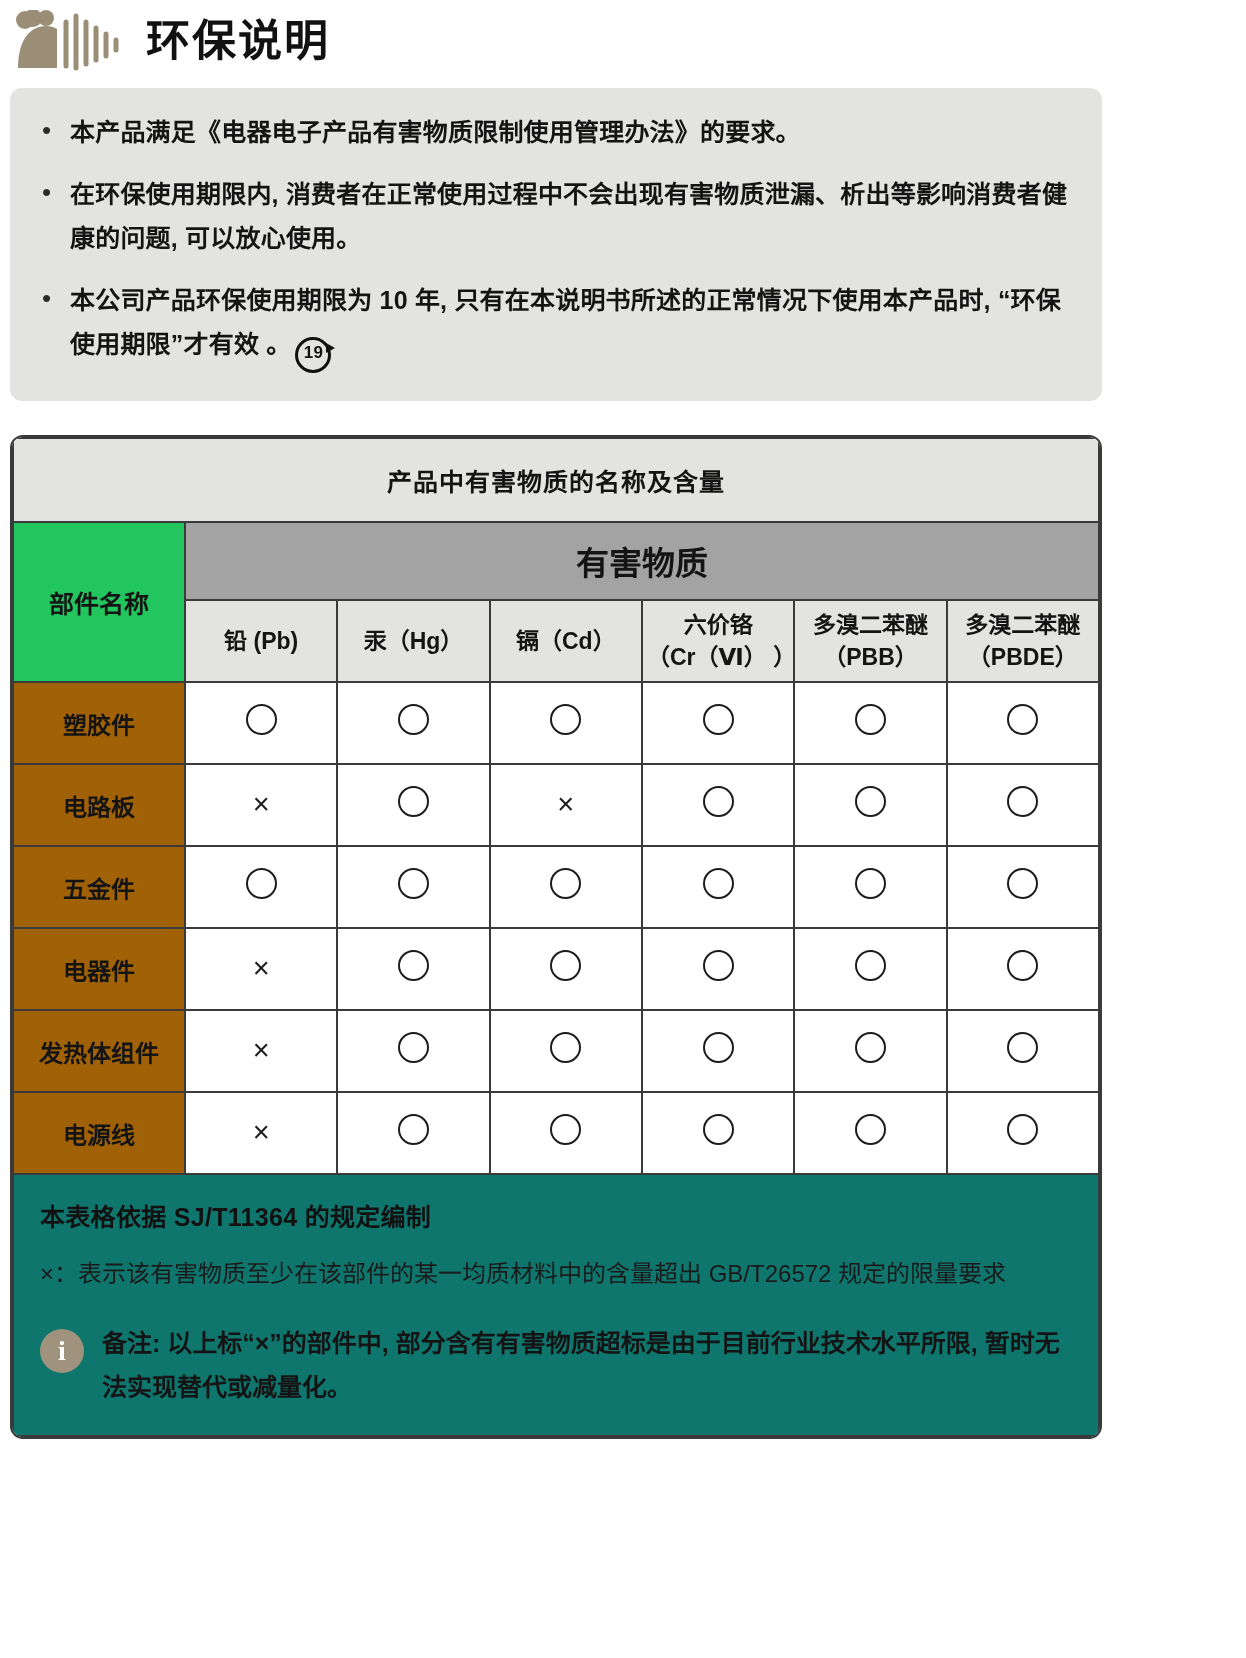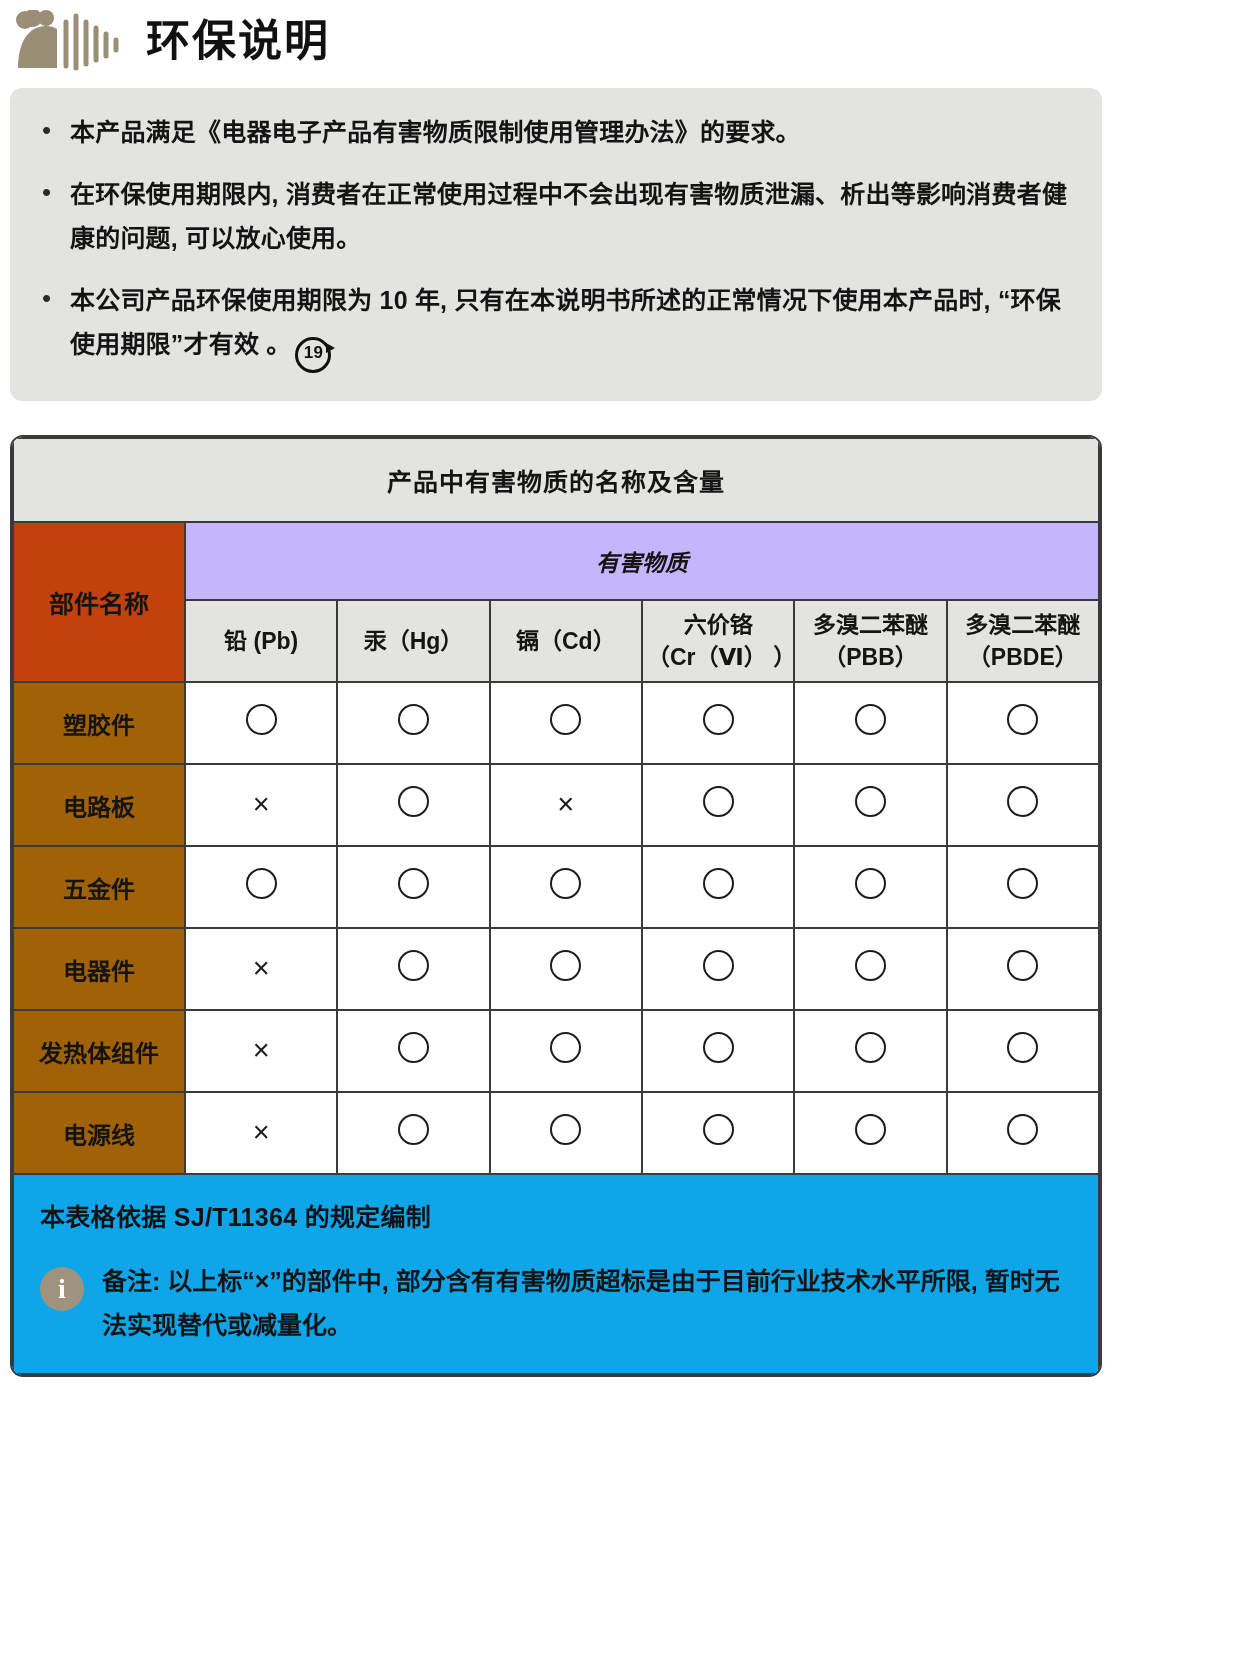--- a/index.html
+++ b/index.html
@@ -119,27 +119,26 @@
     font-weight: 700;
     color: #141414;
   }
   .t-title {
     background: #e3e3e1;
     font-size: 25px;
     height: 80px;
     letter-spacing: 1px;
   }
   .t-group {
-    background: #c4b5fd;
-    font-size: 23px;
+    background: #a3a3a3;
+    font-size: 33px;
     height: 74px;
-    font-style: italic;
   }
   .t-partname {
-    background: #c2410c;
+    background: #22c55e;
     font-size: 25px;
     width: 172px;
   }
   .t-sub {
     background: #e3e3e1;
     font-size: 23px;
     height: 76px;
     line-height: 32px;
     padding: 2px 4px;
   }
@@ -166,21 +165,21 @@
     font-weight: 400;
     line-height: 27px;
     color: #1c1c1c;
   }
 
   
   .footnotes {
     border: 2px solid #3a3a3a;
     border-top: none;
     padding: 22px 26px 26px 26px;
-    background: #0ea5e9;
+    background: #0f766e;
   }
   .fn-head {
     font-size: 25px;
     font-weight: 700;
     color: #111;
     margin-bottom: 20px;
     letter-spacing: 0.3px;
   }
   .fn-item {
     font-size: 24px;
@@ -347,20 +346,21 @@
           <td class="t-cell"><span class="mark-o"></span></td>
           <td class="t-cell"><span class="mark-o"></span></td>
           <td class="t-cell"><span class="mark-o"></span></td>
           <td class="t-cell"><span class="mark-o"></span></td>
         </tr>
       </tbody>
     </table>
 
     <div class="footnotes">
       <div class="fn-head">本表格依据 SJ/T11364 的规定编制</div>
+      <div class="fn-item">×：表示该有害物质至少在该部件的某一均质材料中的含量超出 GB/T26572 规定的限量要求</div>
       <div class="fn-note">
         <div class="info-icon">i</div>
         <div class="fn-note-text">备注: 以上标“×”的部件中, 部分含有有害物质超标是由于目前行业技术水平所限, 暂时无法实现替代或减量化。</div>
       </div>
     </div>
   </div>
 
 </div>
 
 </body></html>

